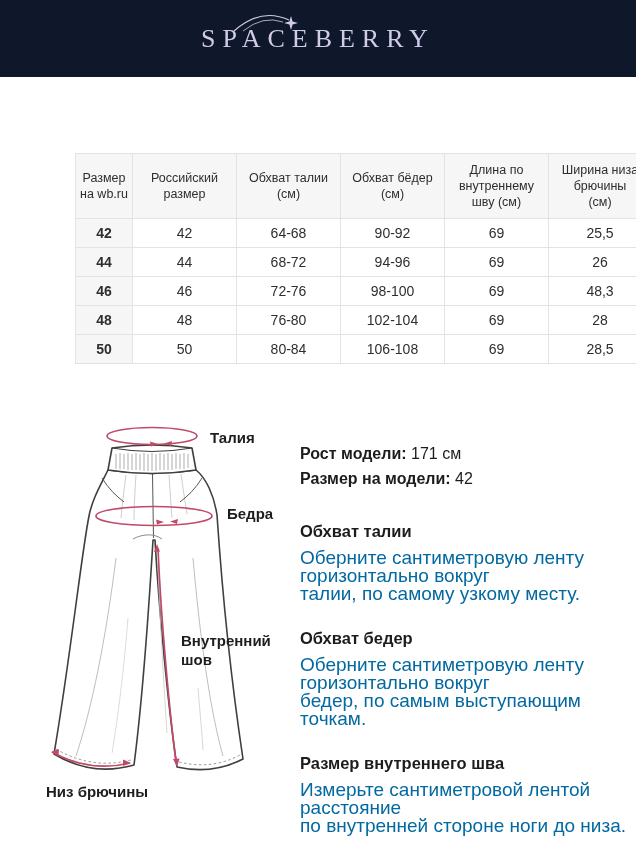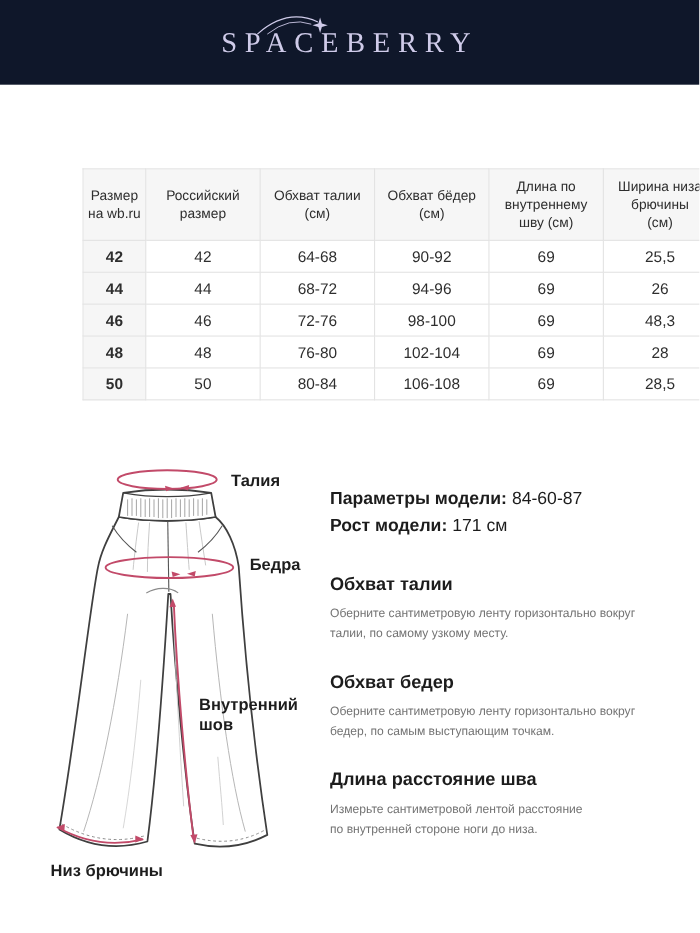--- a/index.html
+++ b/index.html
@@ -33,21 +33,21 @@
   .dlabel.inseam{left:151px;top:213px;width:104px;}
   .dlabel.hem{left:16px;top:364px;}
 
   
   .info{position:absolute;left:300px;top:441px;width:336px;}
   .param-line{font-size:16px;line-height:25px;color:#1c1c1c;}
   .param-label{font-weight:bold;}
   .guide-section{margin-top:26px;}
   .guide-section.first{margin-top:31px;}
   .guide-title{font-size:16.5px;font-weight:bold;color:#1c1c1c;}
-  .guide-body{margin-top:8px;font-size:11px;line-height:18px;color:#737373;
+  .guide-body{margin-top:8px;font-size:19px;line-height:18px;color:#0369a1;
               white-space:pre-line;}
 </style>
 </head>
 <body>
 
 <div class="page">
 
   <header class="banner">
     <div class="logo">
       <svg class="comet" viewBox="0 0 76 30">
@@ -185,39 +185,39 @@
     </svg>
     <div class="dlabel waist">Талия</div>
     <div class="dlabel hips">Бедра</div>
     <div class="dlabel inseam">Внутренний шов</div>
     <div class="dlabel hem">Низ брючины</div>
   </div>
 
   <div class="info">
     <div class="params">
       <div class="param-line">
-        <span class="param-label">Параметры модели:</span>
-        <span>84-60-87</span>
+        <span class="param-label">Рост модели:</span>
+        <span>171 см</span>
       </div>
       <div class="param-line">
-        <span class="param-label">Рост модели:</span>
-        <span>171 см</span>
+        <span class="param-label">Размер на модели:</span>
+        <span>42</span>
       </div>
     </div>
 
     <div class="guide-section first">
       <div class="guide-title">Обхват талии</div>
       <div class="guide-body">Оберните сантиметровую ленту горизонтально вокруг
 талии, по самому узкому месту.</div>
     </div>
     <div class="guide-section">
       <div class="guide-title">Обхват бедер</div>
       <div class="guide-body">Оберните сантиметровую ленту горизонтально вокруг
 бедер, по самым выступающим точкам.</div>
     </div>
     <div class="guide-section">
-      <div class="guide-title">Длина расстояние шва</div>
+      <div class="guide-title">Размер внутреннего шва</div>
       <div class="guide-body">Измерьте сантиметровой лентой расстояние
 по внутренней стороне ноги до низа.</div>
     </div>
   </div>
 
 </div>
 
 </body></html>

